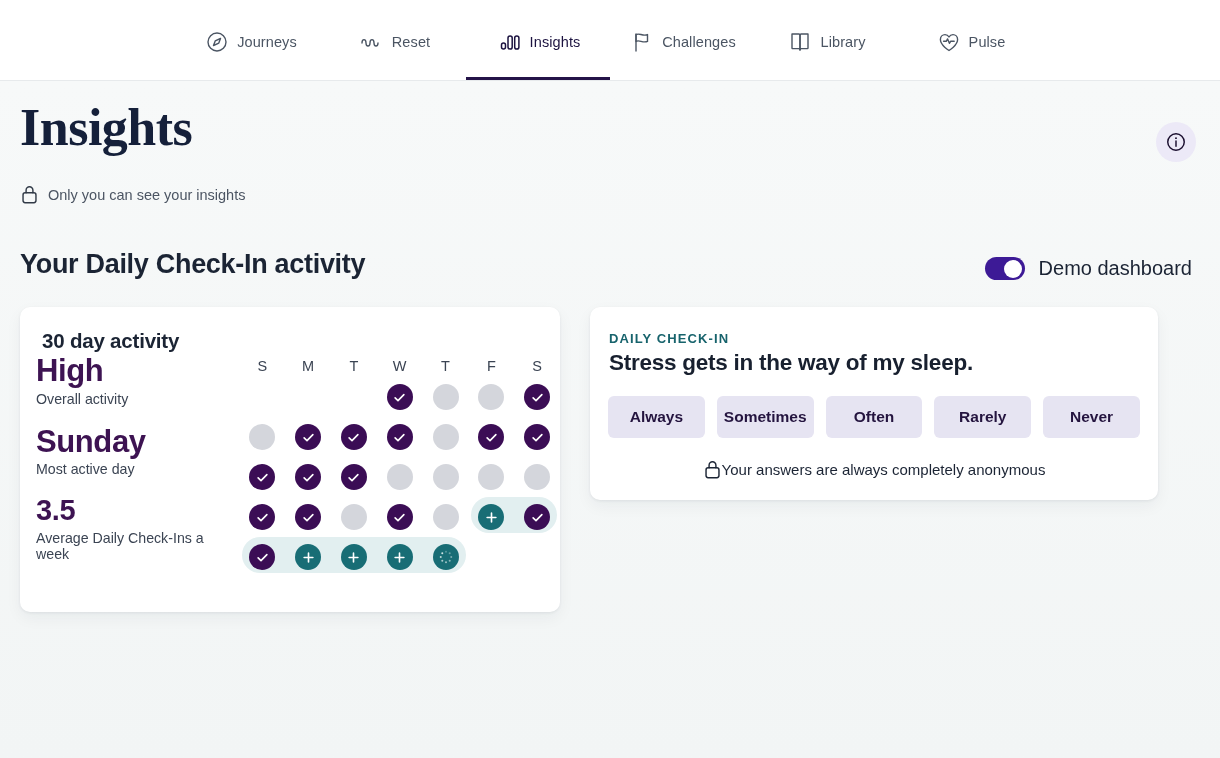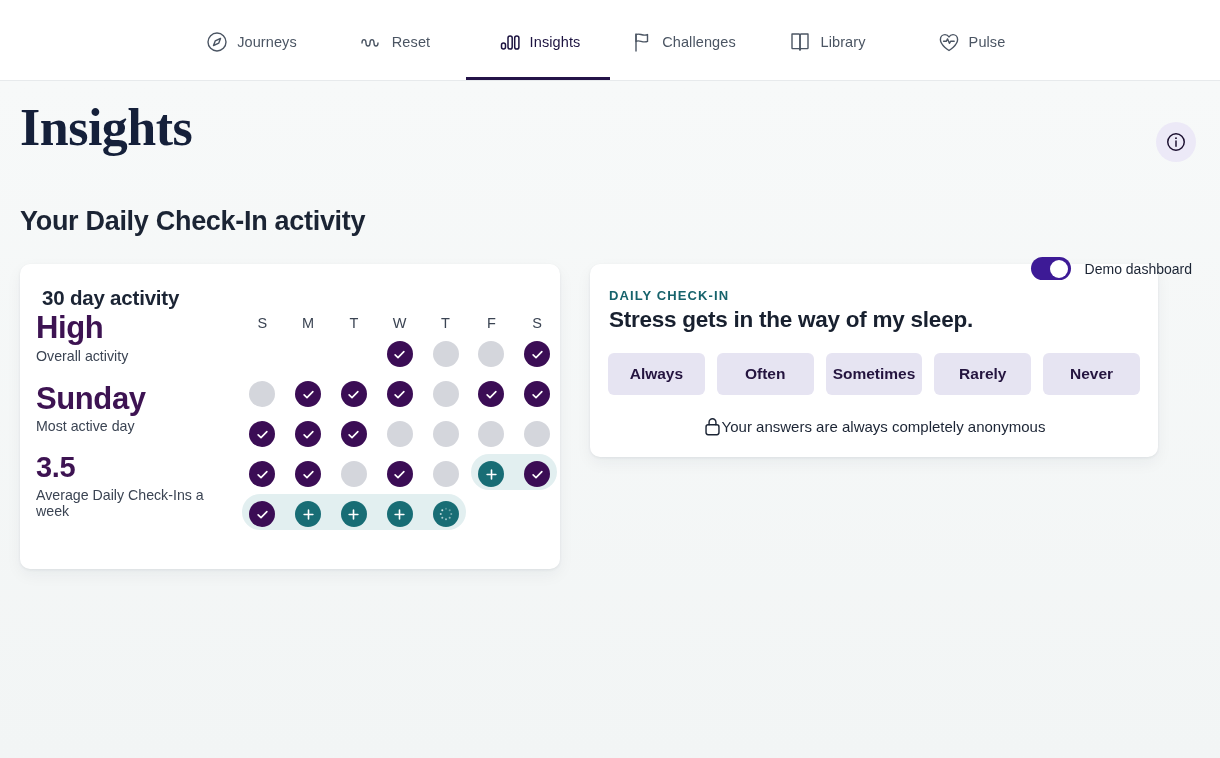--- a/index.html
+++ b/index.html
@@ -124,21 +124,21 @@
     flex: none;
   }
   .toggle .knob {
     position: absolute;
     top: 2.5px; right: 2.5px;
     width: 18px; height: 18px;
     border-radius: 50%;
     background: #fff;
   }
   .toggle-label {
-    font-size: 14px;
+    font-size: 20px;
     color: #1b2434;
   }
 
   .section-title {
     font-size: 27px;
     font-weight: 700;
     color: #1b2434;
     margin-top: 44px;
     letter-spacing: -0.3px;
   }
@@ -345,20 +345,29 @@
       <span>
         <svg width="22" height="22" viewBox="0 0 24 24" fill="none" stroke="#1c1030" stroke-width="1.6">
           <circle cx="12" cy="12" r="9"></circle>
           <circle cx="12" cy="7.8" r="1.05" fill="#1c1030" stroke="none"></circle>
           <path d="M12 10.8 V16.6" stroke-linecap="round"></path>
         </svg>
       </span>
     </div>
   </div>
 
+  <div class="privacy-row">
+    <span>
+      <svg width="19" height="21" viewBox="0 0 20 22" fill="none" stroke="#313a47" stroke-width="1.5">
+        <rect x="3.2" y="9.2" width="13.6" height="10.4" rx="2.2"></rect>
+        <path d="M6.4 9.2 V6.4 A3.6 3.6 0 0 1 13.6 6.4 V9.2" stroke-linecap="round"></path>
+      </svg>
+    </span>
+    <span class="privacy-text">Only you can see your insights</span>
+  </div>
 
   <div class="toggle-row">
     <div class="toggle">
       <div class="knob"></div>
     </div>
     <span class="toggle-label">Demo dashboard</span>
   </div>
 
   <h2 class="section-title">Your Daily Check-In activity</h2>
 
@@ -604,22 +613,22 @@
 
       </div>
     </div>
 
     <div class="card card-checkin">
       <div class="eyebrow">DAILY CHECK-IN</div>
       <div class="question">Stress gets in the way of my sleep.</div>
 
       <div class="answers">
         <button class="answer">Always</button>
+        <button class="answer">Sometimes</button>
         <button class="answer">Often</button>
-        <button class="answer">Sometimes</button>
         <button class="answer">Rarely</button>
         <button class="answer">Never</button>
       </div>
 
       <div class="anon-row">
         <span>
           <svg width="19" height="21" viewBox="0 0 20 22" fill="none" stroke="#1b2434" stroke-width="1.5">
             <rect x="3.2" y="9.2" width="13.6" height="10.4" rx="2.2"></rect>
             <path d="M6.4 9.2 V6.4 A3.6 3.6 0 0 1 13.6 6.4 V9.2" stroke-linecap="round"></path>
           </svg>

